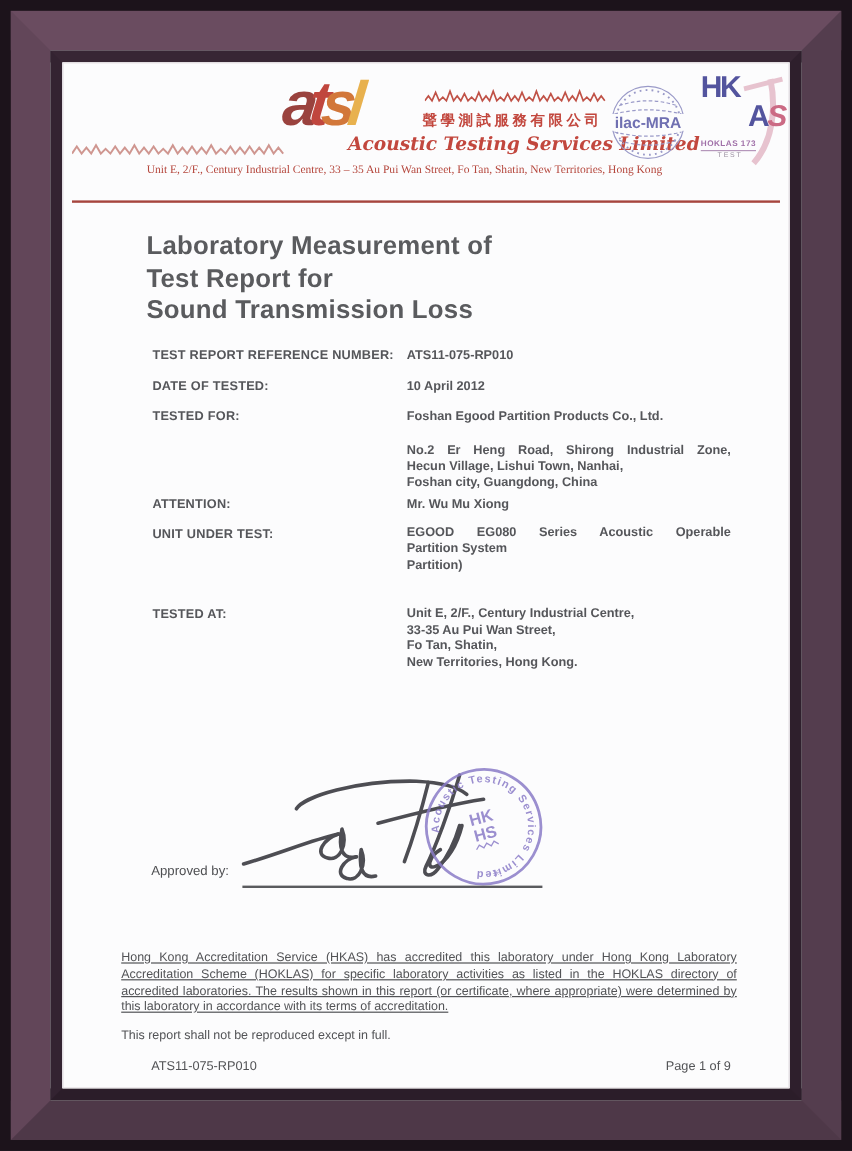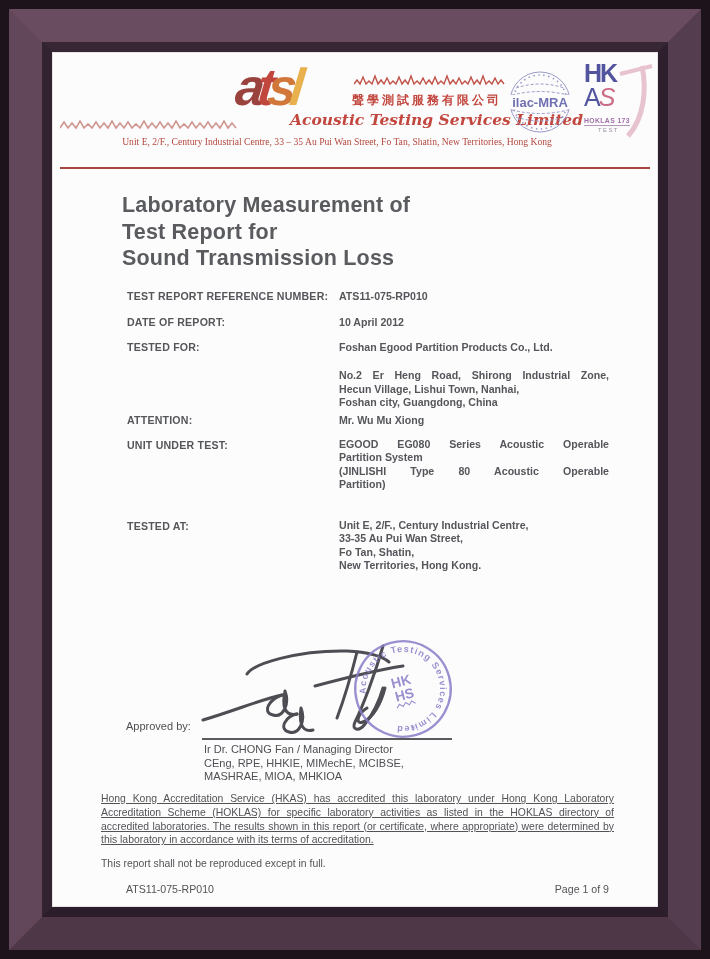--- a/index.html
+++ b/index.html
@@ -28,21 +28,21 @@
                font-family:"Liberation Serif", serif; font-size:9.6px; color:#b5473d; white-space:nowrap; }
   .contact-line { position:absolute; top:99px; left:15px; font-family:"Liberation Serif", serif;
                   font-size:9.6px; color:#b5473d; white-space:nowrap; }
   .contact-line span { margin-right:15px; }
   .red-divider { position:absolute; top:115px; left:8px; right:8px; height:2.4px; background:#a6453e; }
 
   .ilac-badge { position:absolute; left:448px; top:16px; }
   .hkas-badge { position:absolute; left:532px; top:10px; width:70px; }
   .hkas-swoosh { position:absolute; left:0; top:0; }
   .hkas-l1 { font-size:25px; font-weight:900; color:#53549e; letter-spacing:-2px; line-height:23px; position:relative; }
-  .hkas-l2 { font-size:25px; font-weight:400; letter-spacing:-2px; line-height:24px; position:relative; }
+  .hkas-l2 { font-size:25px; font-weight:700; letter-spacing:-2px; line-height:24px; position:relative;text-align:right; }
   .hkas-l2 .a { color:#53549e; }
   .hkas-l2 .s { color:#cb6a84; font-style:italic; }
   .hoklas { margin-top:4px; font-size:6.8px; font-weight:bold; color:#a070a8; letter-spacing:0.4px;
             border-bottom:1px solid #b597bb; display:inline-block; padding-bottom:1px; position:relative; }
   .hoklas-sub { font-size:5.8px; color:#9b8fa0; letter-spacing:1.5px; margin-left:14px; }
 
   
   .title { position:absolute; top:140px; left:70px; font-size:21.5px; font-weight:bold;
            color:#5a5b5e; line-height:26.5px; letter-spacing:0.2px; }
 
@@ -126,21 +126,21 @@
     </div>
 
     <div class="fields">
 
       <div class="frow mb12">
         <div class="flabel">TEST REPORT REFERENCE NUMBER:</div>
         <div class="fvalue">ATS11-075-RP010</div>
       </div>
 
       <div class="frow mb11">
-        <div class="flabel">DATE OF REPORT:</div>
+        <div class="flabel">DATE OF TESTED:</div>
         <div class="fvalue">10 April 2012</div>
       </div>
 
       <div class="frow mb15">
         <div class="flabel">TESTED FOR:</div>
         <div class="fvalue">Foshan Egood Partition Products Co., Ltd.</div>
       </div>
 
       <div class="frow mb3">
         <div class="flabel"></div>
@@ -154,21 +154,20 @@
       <div class="frow mb11">
         <div class="flabel">ATTENTION:</div>
         <div class="fvalue">Mr. Wu Mu Xiong</div>
       </div>
 
       <div class="frow mb27">
         <div class="flabel">UNIT UNDER TEST:</div>
         <div class="fvalue">
           <div class="ln jlast">EGOOD EG080 Series Acoustic Operable</div>
           <div class="ln">Partition System</div>
-          <div class="ln jlast">(JINLISHI Type 80 Acoustic Operable</div>
           <div class="ln">Partition)</div>
         </div>
       </div>
 
 
       <div class="frow">
         <div class="flabel">TESTED AT:</div>
         <div class="fvalue">
           <div class="ln">Unit E, 2/F., Century Industrial Centre,</div>
           <div class="ln">33-35 Au Pui Wan Street,</div>
@@ -200,25 +199,20 @@
         <textPath href="#ringPath" startOffset="2%">Acoustic Testing Services Limited</textPath>
       </text>
       <text x="50" y="47" text-anchor="middle" font-size="13" font-weight="bold" fill="#8b7cc8" font-family="Liberation Sans, sans-serif">HK</text>
       <text x="50" y="60" text-anchor="middle" font-size="13" font-weight="bold" fill="#8b7cc8" font-family="Liberation Sans, sans-serif">HS</text>
       <path d="M40,66 l3,-3 l3,3 l3,-3 l3,3 l3,-3 l3,3" fill="none" stroke="#8b7cc8" stroke-width="1"></path>
       <text x="50" y="90" text-anchor="middle" font-size="7" fill="#8b7cc8">✳</text>
     </svg>
 
     <div class="approved">Approved by:</div>
     <div class="sig-line"></div>
-    <div class="signer">
-      <div>Ir Dr. CHONG Fan / Managing Director</div>
-      <div>CEng, RPE, HHKIE, MIMechE, MCIBSE,</div>
-      <div>MASHRAE, MIOA, MHKIOA</div>
-    </div>
 
     <div class="accred">Hong Kong Accreditation Service (HKAS) has accredited this laboratory under Hong Kong Laboratory Accreditation Scheme (HOKLAS) for specific laboratory activities as listed in the HOKLAS directory of accredited laboratories. The results shown in this report (or certificate, where appropriate) were determined by this laboratory in accordance with its terms of accreditation.</div>
     <div class="repro">This report shall not be reproduced except in full.</div>
     <div class="refrow">
       <span>ATS11-075-RP010</span>
       <span>Page 1 of 9</span>
     </div>
 
    </div>
   </div>

